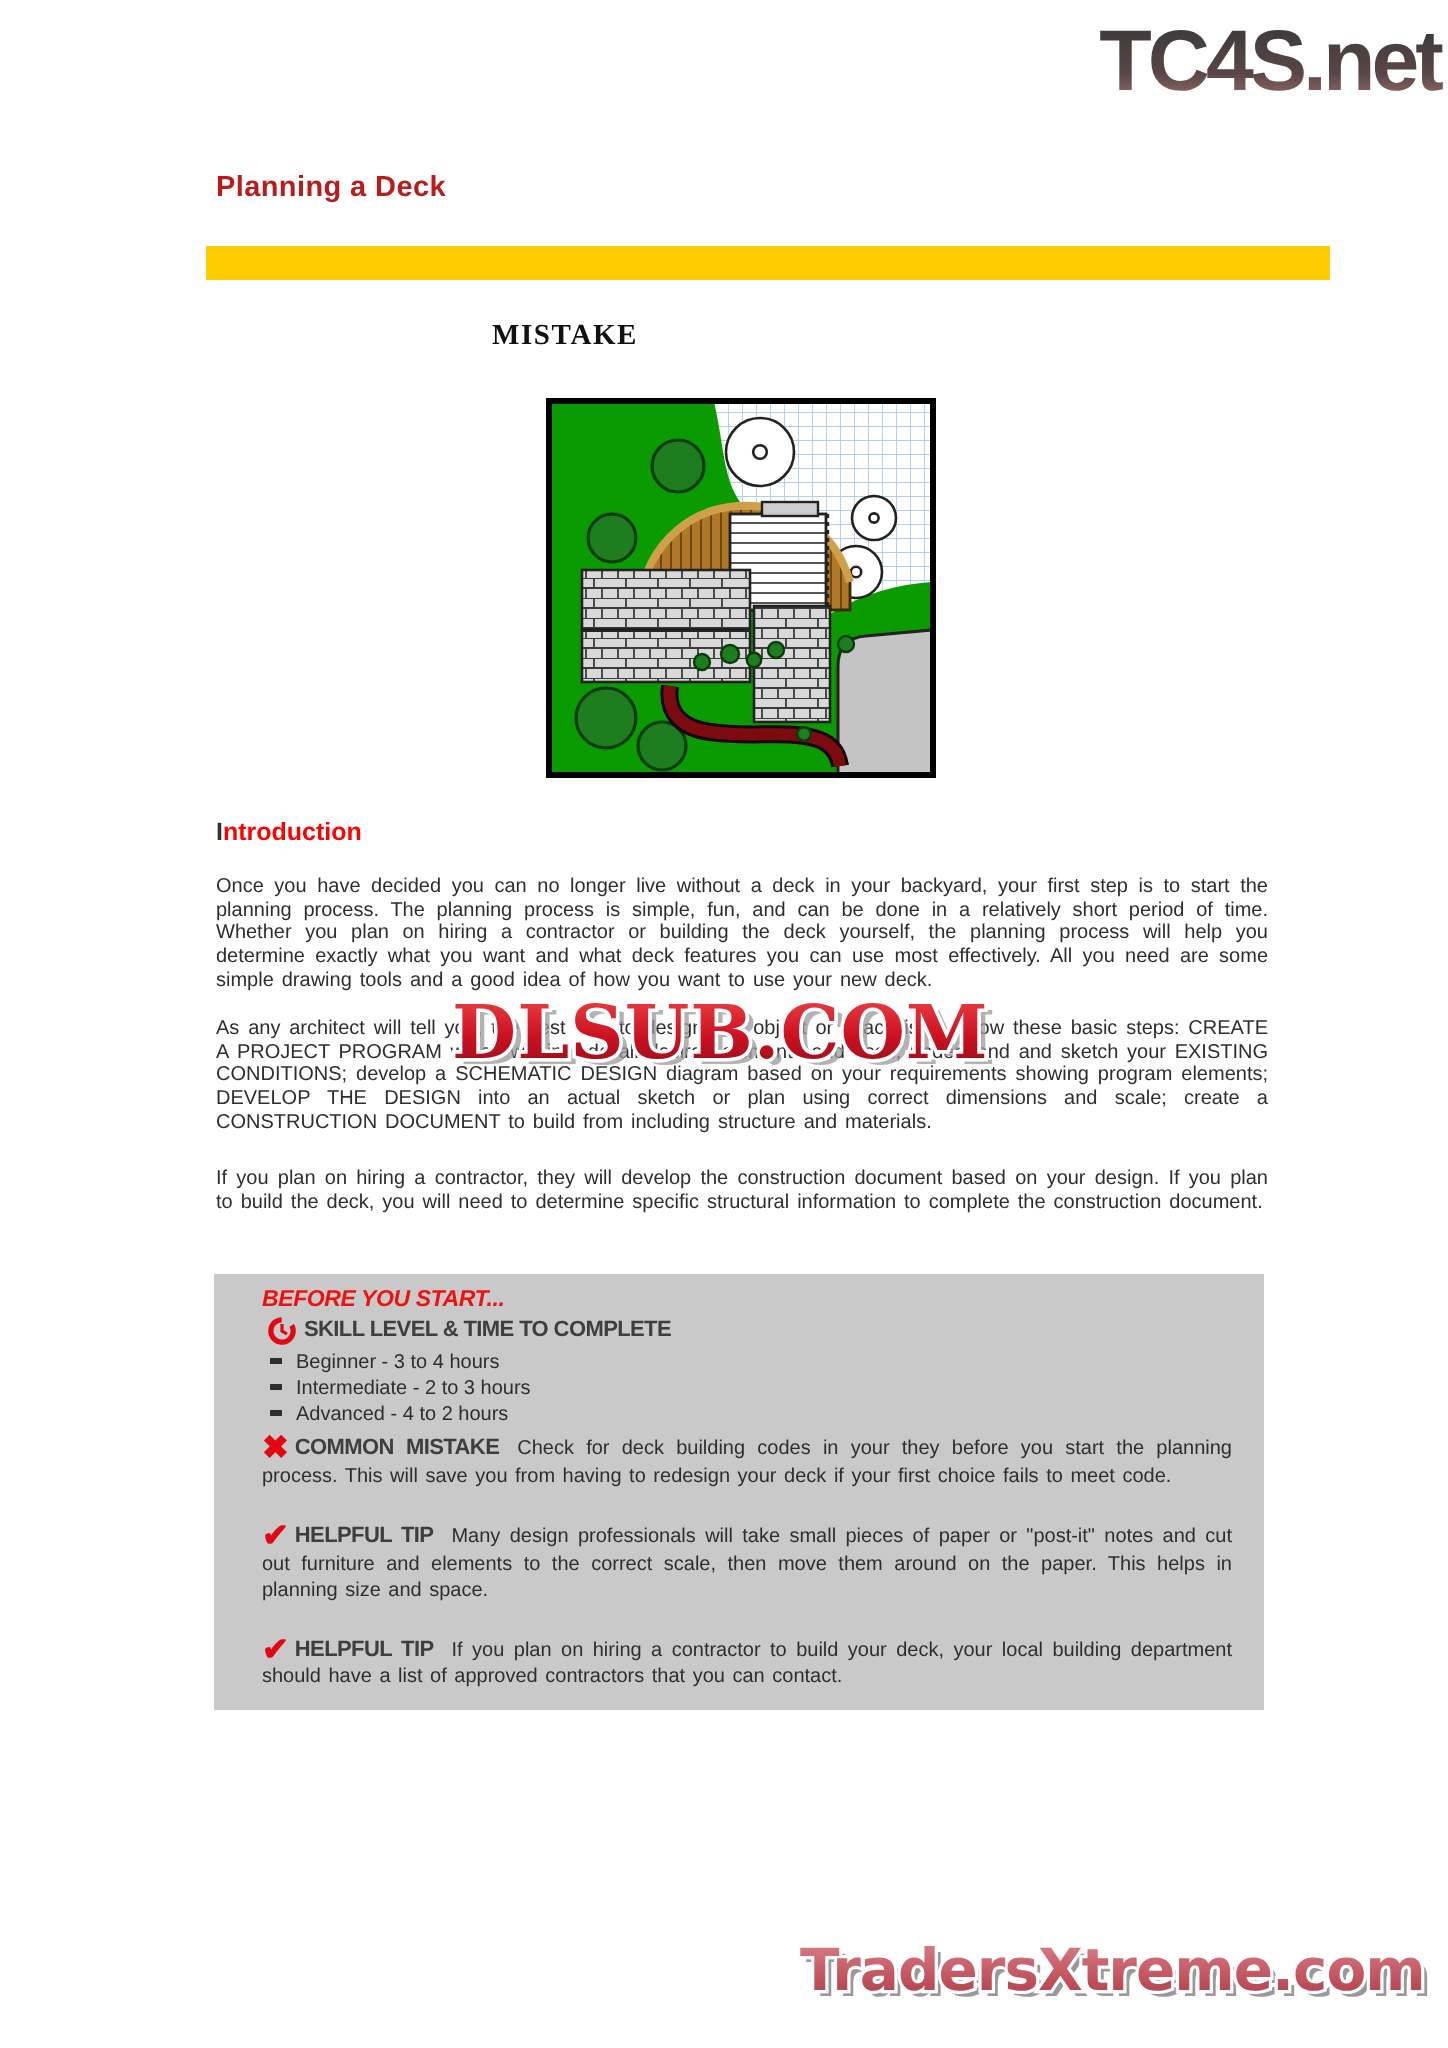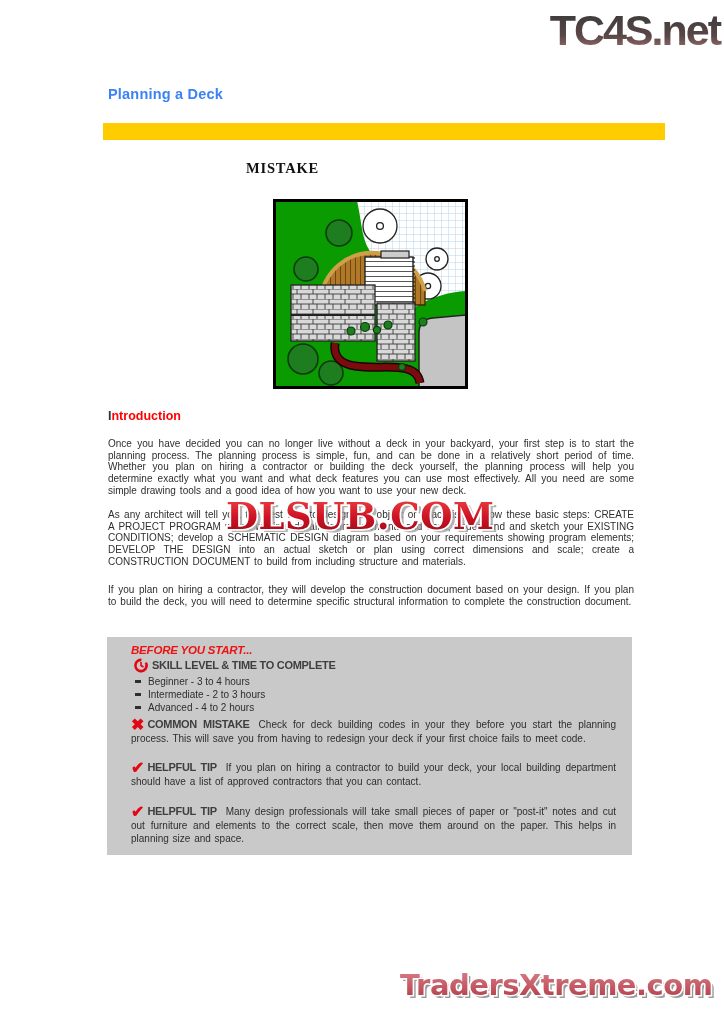--- a/index.html
+++ b/index.html
@@ -10,21 +10,21 @@
     position: relative; overflow: hidden;
   }
   .page { position: absolute; inset: 0; background: #fff; }
 
   
   .tc4s-wrap { position: absolute; top: 2px; right: 2px; width: 200px; height: 54px; }
 
   
   .doc-title {
     position: absolute; left: 108px; top: 86px;
-    font-size: 14.5px; font-weight: bold; color: #3b82f6; letter-spacing: 0.2px;
+    font-size: 14.5px; font-weight: bold; color: #b91c1c; letter-spacing: 0.2px;
   }
   .yellow-bar {
     position: absolute; left: 103px; top: 123px; width: 562px; height: 17px;
     background: #FFCC00;
   }
   .overview {
     position: absolute; left: 246px; top: 160px;
     font-family: "Liberation Serif", serif;
     font-size: 14.5px; font-weight: bold; color: #111; letter-spacing: 0.8px;
   }
@@ -209,26 +209,26 @@
     <ul class="skill-list">
       <li>Beginner - 3 to 4 hours</li>
       <li>Intermediate - 2 to 3 hours</li>
       <li>Advanced - 4 to 2 hours</li>
     </ul>
 
     <p class="note note-mistake">
       <span class="glyph-icon">✖</span><span class="cond-label">COMMON MISTAKE</span><span>Check for deck building codes in your they before you start the planning process. This will save you from having to redesign your deck if your first choice fails to meet code.</span>
     </p>
 
+    <p class="note note-tip1">
+      <span class="glyph-icon">✔</span><span class="cond-label">HELPFUL TIP</span><span>Many design professionals will take small pieces of paper or "post-it" notes and cut out furniture and elements to the correct scale, then move them around on the paper. This helps in planning size and space.</span>
+    </p>
+
     <p class="note note-tip2">
       <span class="glyph-icon">✔</span><span class="cond-label">HELPFUL TIP</span><span>If you plan on hiring a contractor to build your deck, your local building department should have a list of approved contractors that you can contact.</span>
-    </p>
-
-    <p class="note note-tip1">
-      <span class="glyph-icon">✔</span><span class="cond-label">HELPFUL TIP</span><span>Many design professionals will take small pieces of paper or "post-it" notes and cut out furniture and elements to the correct scale, then move them around on the paper. This helps in planning size and space.</span>
     </p>
   </div>
 
   <div class="dlsub-wrap">
     <svg width="300" height="46" viewBox="0 0 300 46">
       <defs>
         <linearGradient id="dlg" x1="0" y1="0" x2="0" y2="1">
           <stop offset="0.05" stop-color="#ee4444"></stop>
           <stop offset="0.55" stop-color="#cc1122"></stop>
           <stop offset="1" stop-color="#8f0e18"></stop>

